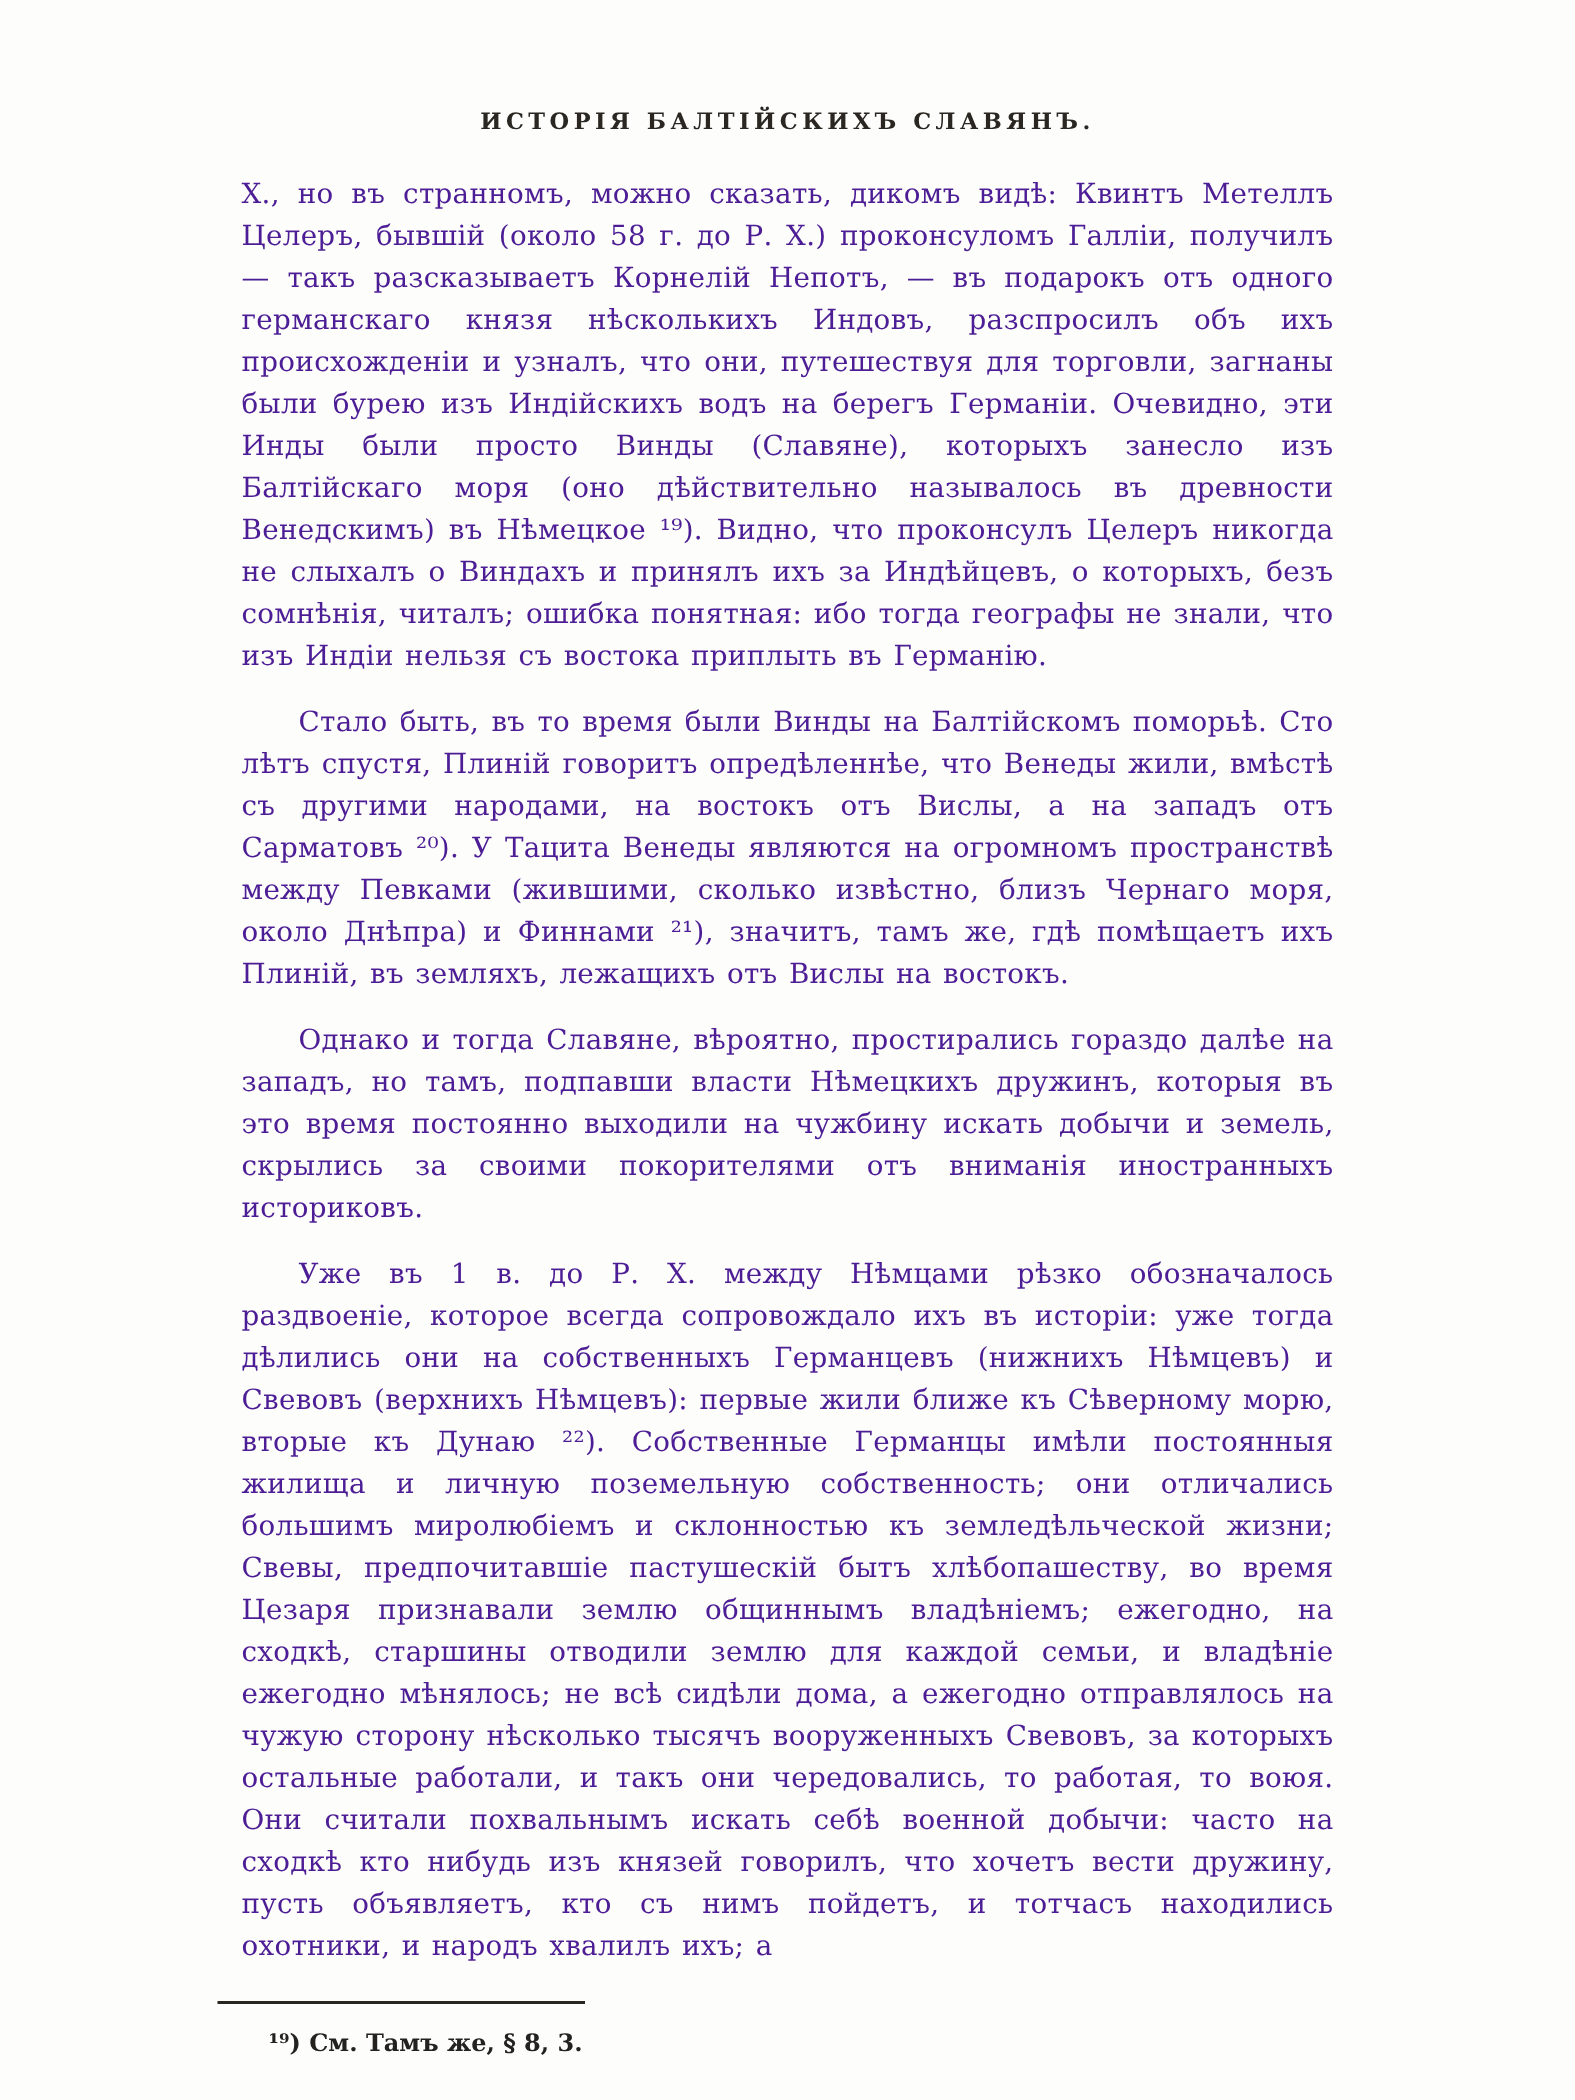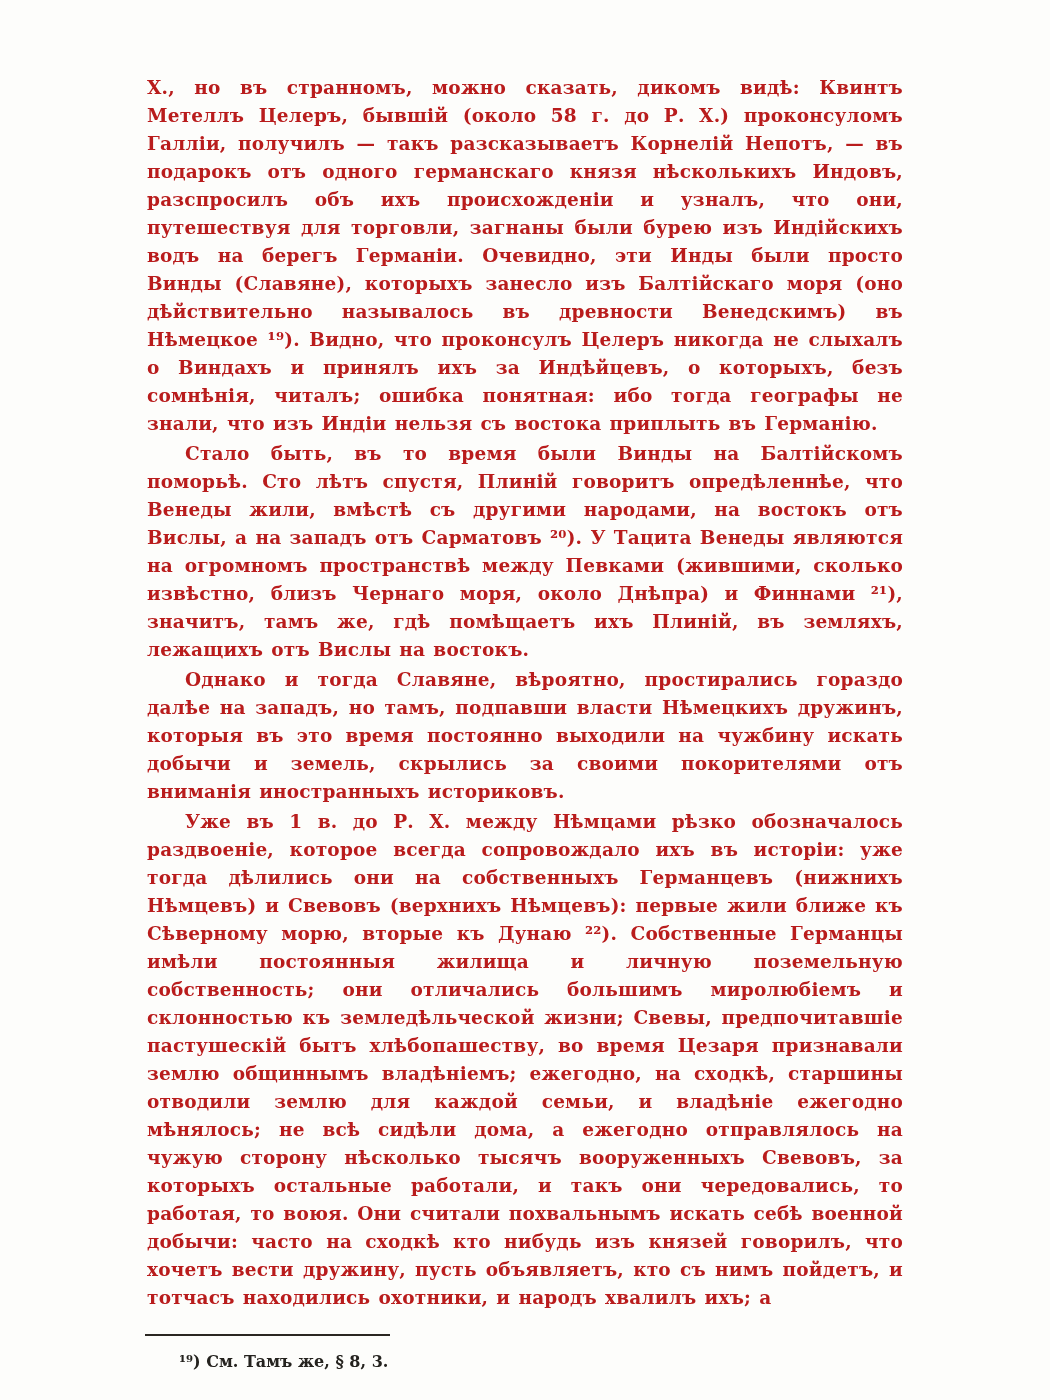--- a/index.html
+++ b/index.html
@@ -20,28 +20,28 @@
   }
   .running-header {
     text-align: center;
     font-size: 15px;
     letter-spacing: 3px;
     font-weight: bold;
     color: #2a2722;
     margin: 0 0 26px 0;
   }
   .body-text p {
-    margin: 2px;
+    margin: 16px;
     font-size: 18.5px;
     line-height: 28px;
     text-align: justify;
     letter-spacing: 0.2px;
     word-spacing: 1.5px;
-    font-weight: 700;
-    color: #b91c1c;
+    font-weight: 400;
+    color: #4c1d95;
   }
   .body-text p.indent {
     text-indent: 38px;
   }
   .footnotes {
     margin-top: 22px;
   }
   .fn-rule {
     width: 245px;
     border: 0;
@@ -56,20 +56,21 @@
     text-indent: 34px;
     font-weight: 600;
     color: #24221e;
   }
 </style>
 </head>
 <body>
 
 <div class="page">
 
+  <h1 class="running-header">ИСТОРІЯ БАЛТІЙСКИХЪ СЛАВЯНЪ.</h1>
 
   <div class="body-text">
     <p>Х., но въ странномъ, можно сказать, дикомъ видѣ: Квинтъ Метеллъ Целеръ, бывшій (около 58 г. до Р. Х.) проконсуломъ Галліи, получилъ — такъ разсказываетъ Корнелій Непотъ, — въ подарокъ отъ одного германскаго князя нѣсколькихъ Индовъ, разспросилъ объ ихъ происхожденіи и узналъ, что они, путешествуя для торговли, загнаны были бурею изъ Индійскихъ водъ на берегъ Германіи. Очевидно, эти Инды были просто Винды (Славяне), которыхъ занесло изъ Балтійскаго моря (оно дѣйствительно называлось въ древности Венедскимъ) въ Нѣмецкое ¹⁹). Видно, что проконсулъ Целеръ никогда не слыхалъ о Виндахъ и принялъ ихъ за Индѣйцевъ, о которыхъ, безъ сомнѣнія, читалъ; ошибка понятная: ибо тогда географы не знали, что изъ Индіи нельзя съ востока приплыть въ Германію.</p>
     <p class="indent">Стало быть, въ то время были Винды на Балтійскомъ поморьѣ. Сто лѣтъ спустя, Плиній говоритъ опредѣленнѣе, что Венеды жили, вмѣстѣ съ другими народами, на востокъ отъ Вислы, а на западъ отъ Сарматовъ ²⁰). У Тацита Венеды являются на огромномъ пространствѣ между Певками (жившими, сколько извѣстно, близъ Чернаго моря, около Днѣпра) и Финнами ²¹), значитъ, тамъ же, гдѣ помѣщаетъ ихъ Плиній, въ земляхъ, лежащихъ отъ Вислы на востокъ.</p>
     <p class="indent">Однако и тогда Славяне, вѣроятно, простирались гораздо далѣе на западъ, но тамъ, подпавши власти Нѣмецкихъ дружинъ, которыя въ это время постоянно выходили на чужбину искать добычи и земель, скрылись за своими покорителями отъ вниманія иностранныхъ историковъ.</p>
     <p class="indent">Уже въ 1 в. до Р. Х. между Нѣмцами рѣзко обозначалось раздвоеніе, которое всегда сопровождало ихъ въ исторіи: уже тогда дѣлились они на собственныхъ Германцевъ (нижнихъ Нѣмцевъ) и Свевовъ (верхнихъ Нѣмцевъ): первые жили ближе къ Сѣверному морю, вторые къ Дунаю ²²). Собственные Германцы имѣли постоянныя жилища и личную поземельную собственность; они отличались большимъ миролюбіемъ и склонностью къ земледѣльческой жизни; Свевы, предпочитавшіе пастушескій бытъ хлѣбопашеству, во время Цезаря признавали землю общиннымъ владѣніемъ; ежегодно, на сходкѣ, старшины отводили землю для каждой семьи, и владѣніе ежегодно мѣнялось; не всѣ сидѣли дома, а ежегодно отправлялось на чужую сторону нѣсколько тысячъ вооруженныхъ Свевовъ, за которыхъ остальные работали, и такъ они чередовались, то работая, то воюя. Они считали похвальнымъ искать себѣ военной добычи: часто на сходкѣ кто нибудь изъ князей говорилъ, что хочетъ вести дружину, пусть объявляетъ, кто съ нимъ пойдетъ, и тотчасъ находились охотники, и народъ хвалилъ ихъ; а</p>
   </div>
 
   <div class="footnotes">
     <hr class="fn-rule">

